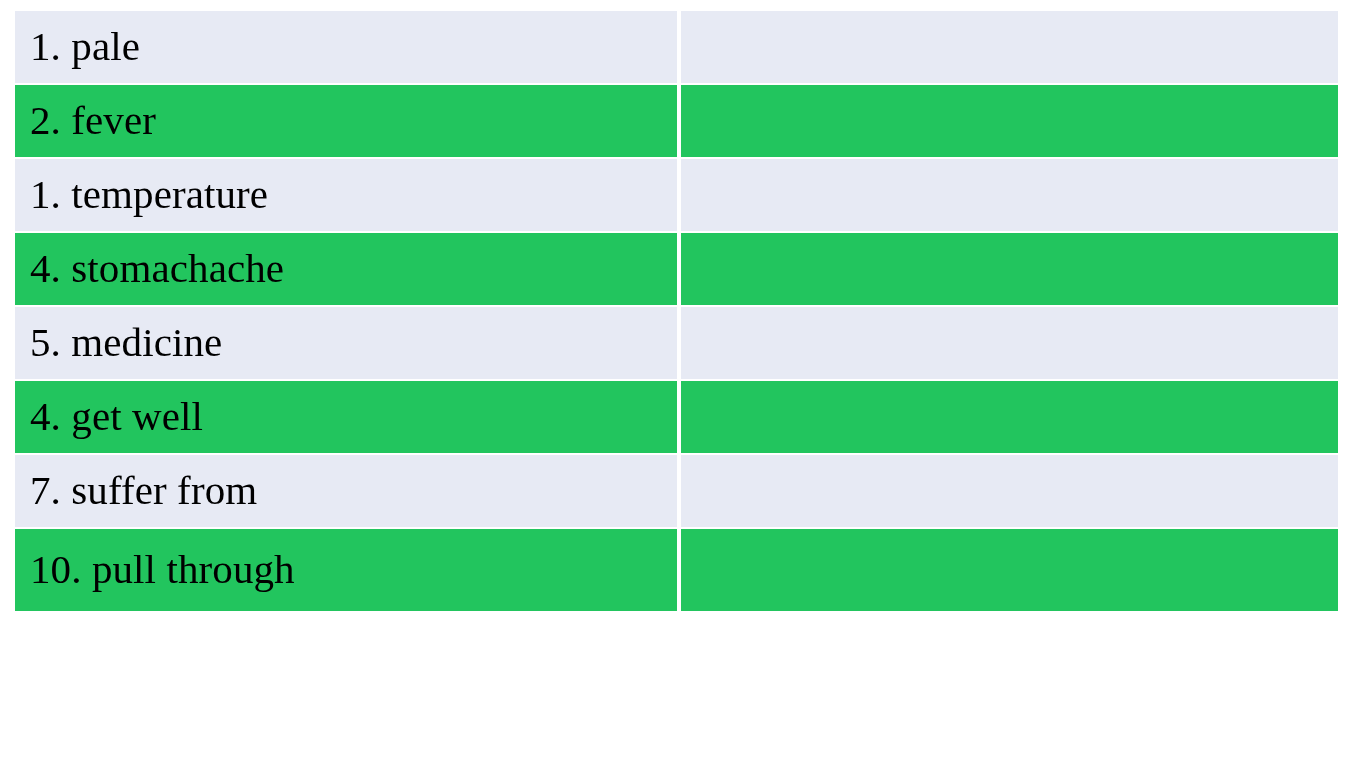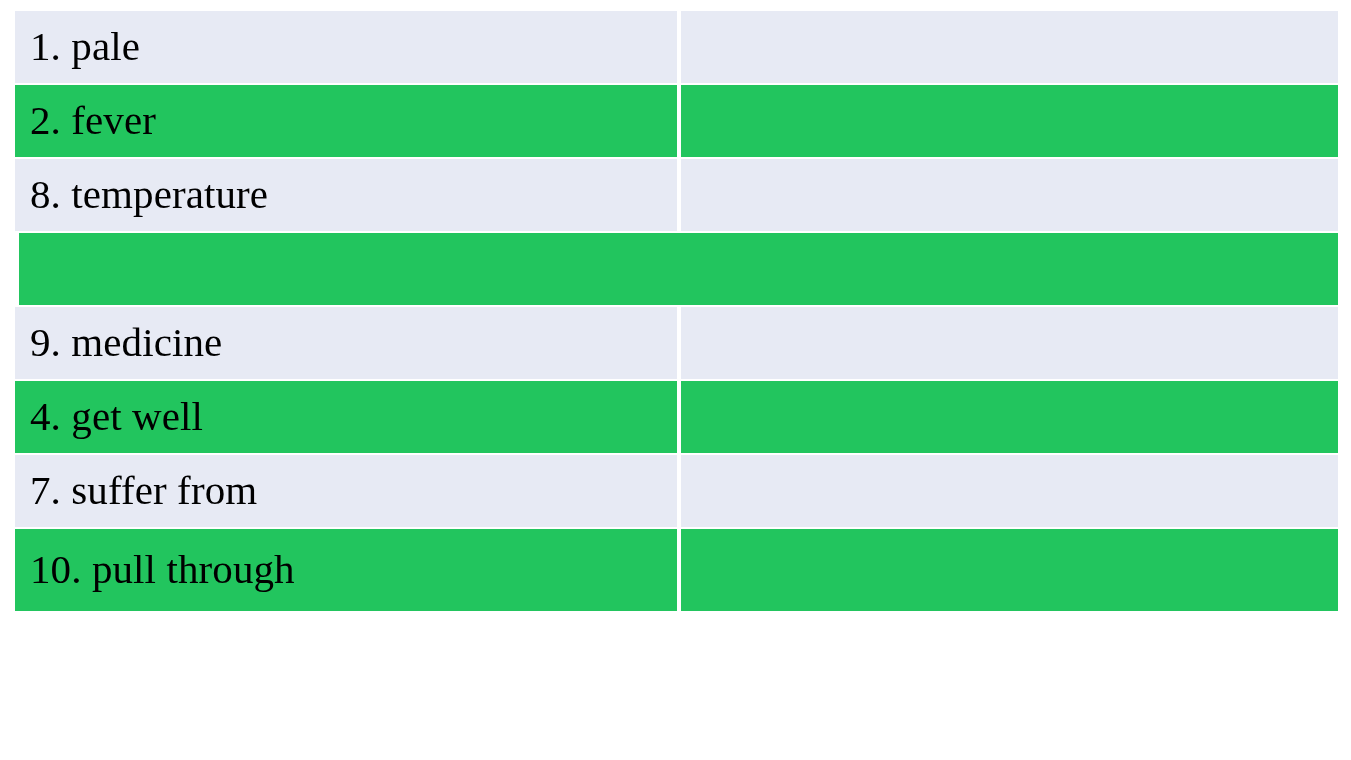--- a/index.html
+++ b/index.html
@@ -71,28 +71,29 @@
 <div id="vocab-worksheet">
     <div class="vocab-row shade-light">
       <div class="term-cell">1. pale</div>
       <div class="answer-cell"></div>
     </div>
     <div class="vocab-row shade-dark">
       <div class="term-cell">2. fever</div>
       <div class="answer-cell"></div>
     </div>
     <div class="vocab-row shade-light">
-      <div class="term-cell">8. temperature</div>
+      <div class="term-cell">1. temperature</div>
       <div class="answer-cell"></div>
     </div>
     <div class="vocab-row shade-dark">
+      <div class="term-cell">4. stomachache</div>
       <div class="answer-cell"></div>
     </div>
     <div class="vocab-row shade-light">
-      <div class="term-cell">9. medicine</div>
+      <div class="term-cell">5. medicine</div>
       <div class="answer-cell"></div>
     </div>
     <div class="vocab-row shade-dark">
       <div class="term-cell">4. get well</div>
       <div class="answer-cell"></div>
     </div>
     <div class="vocab-row shade-light">
       <div class="term-cell">7. suffer from</div>
       <div class="answer-cell"></div>
     </div>

